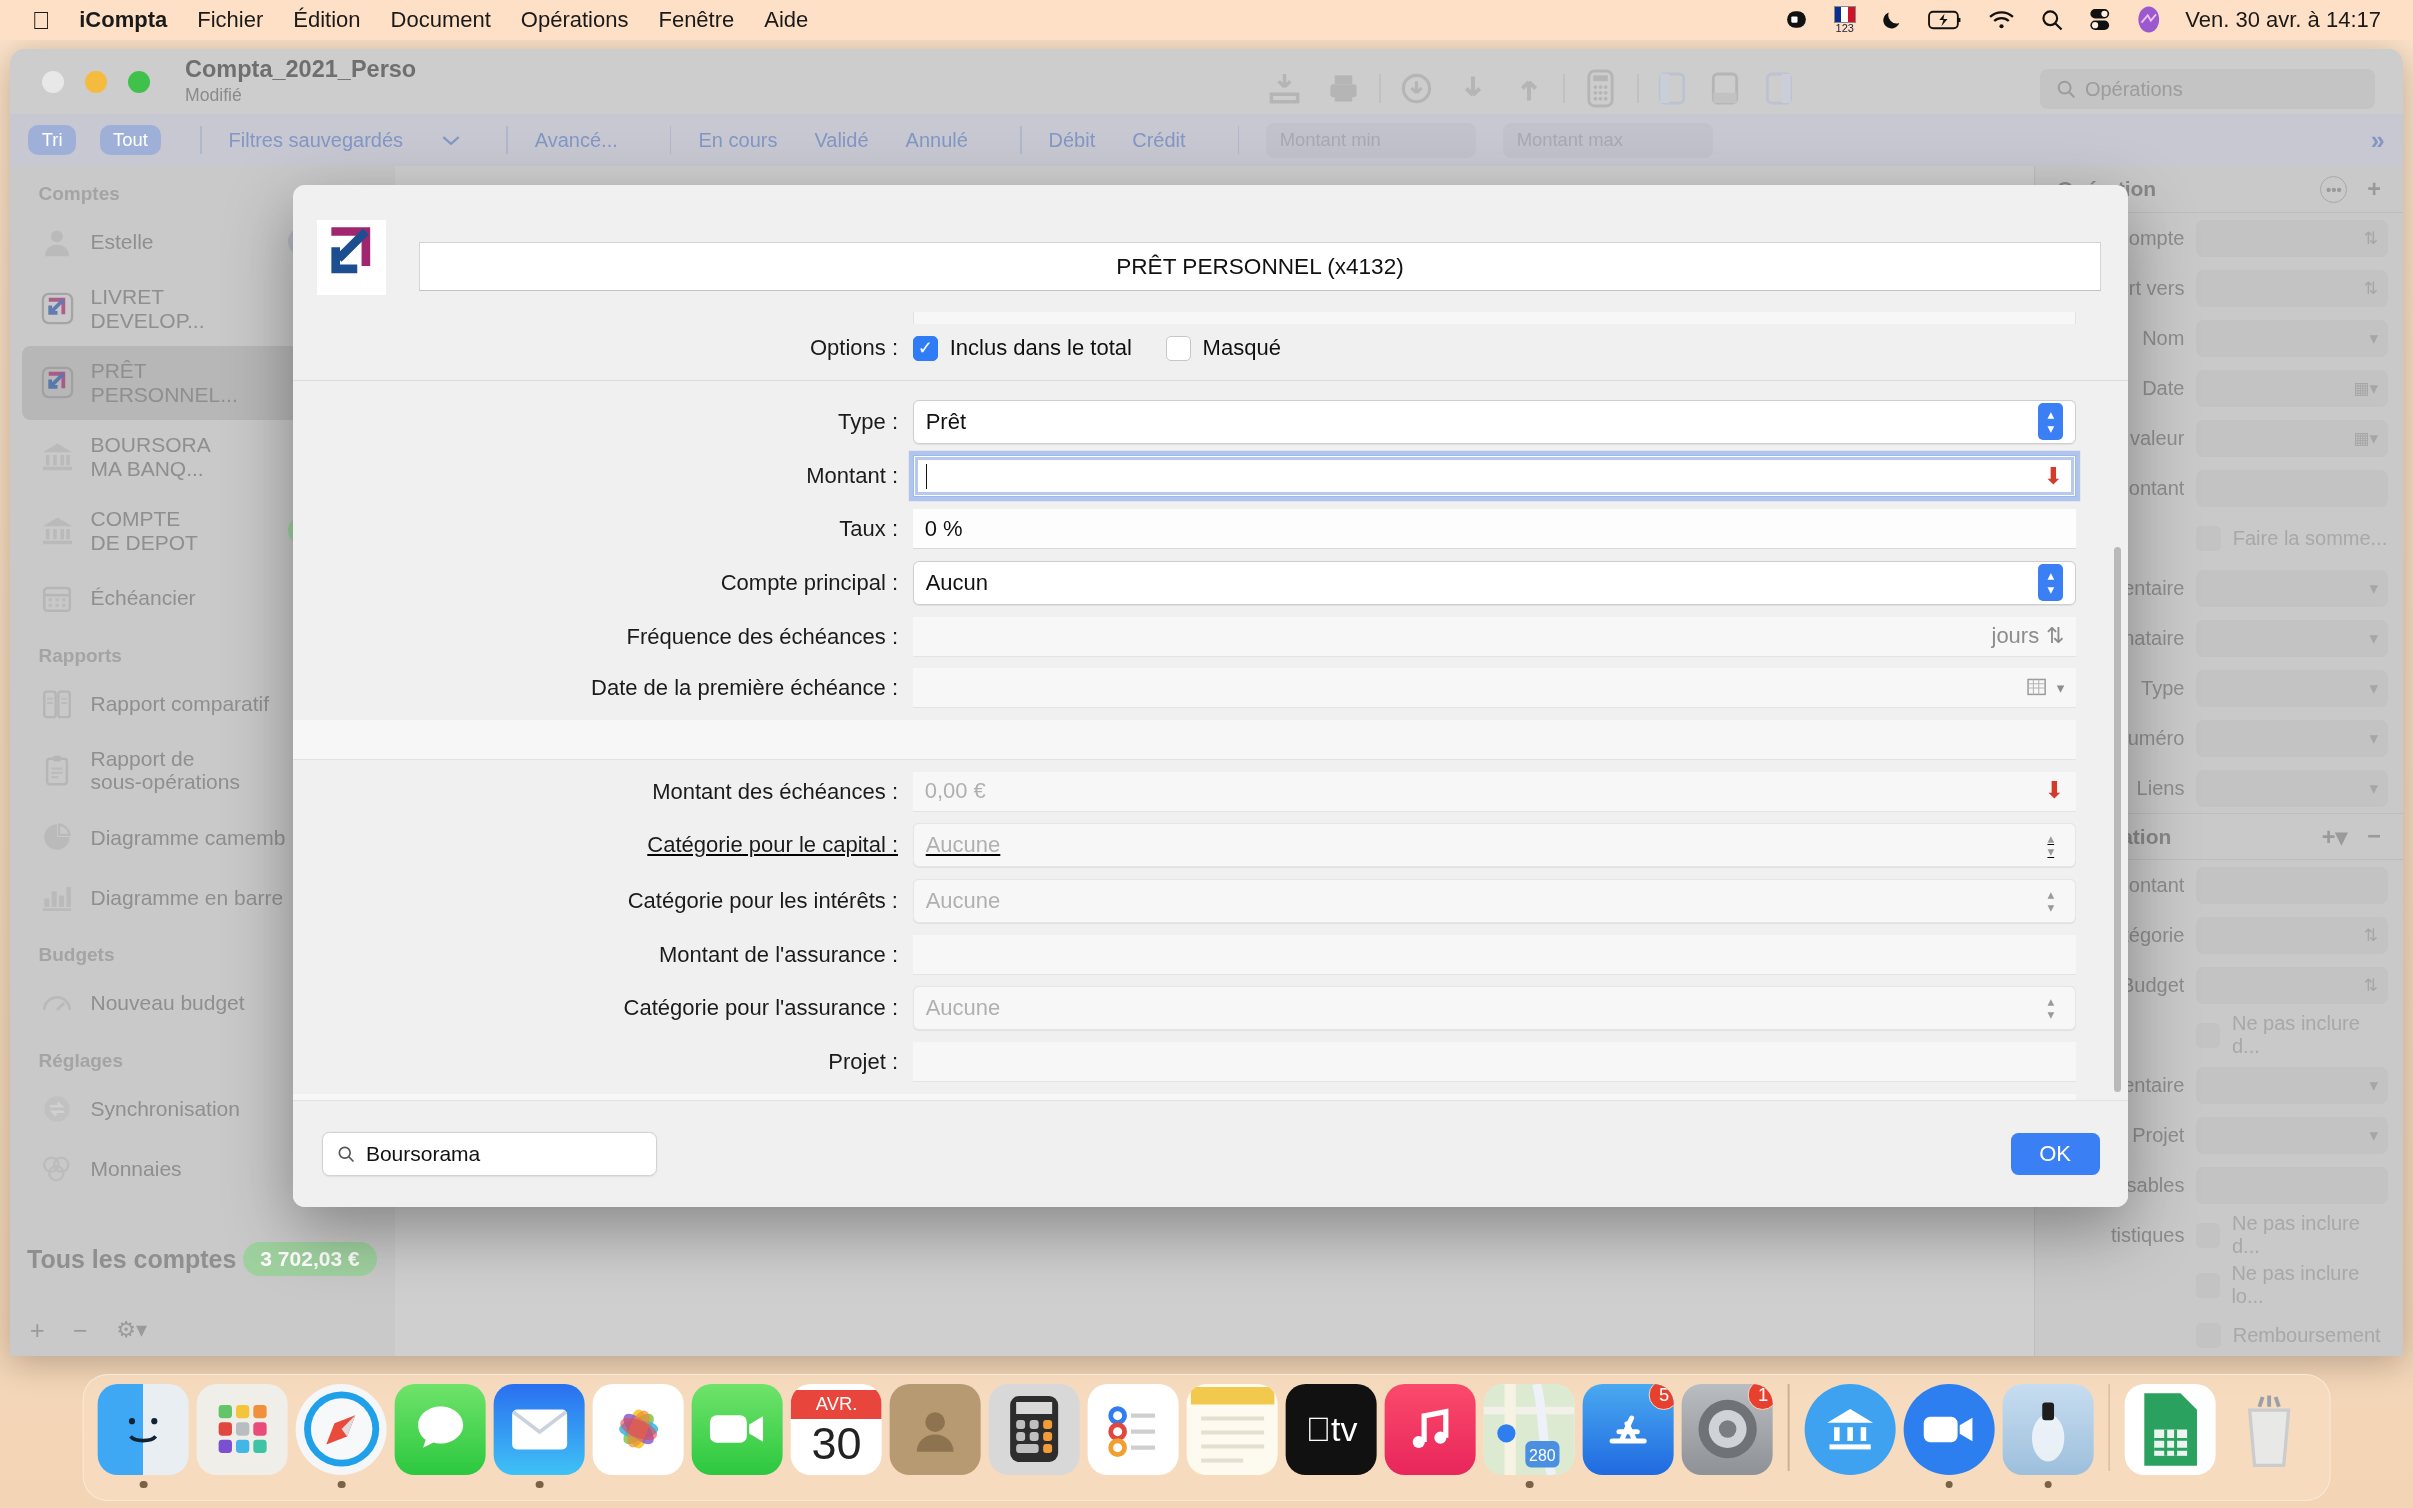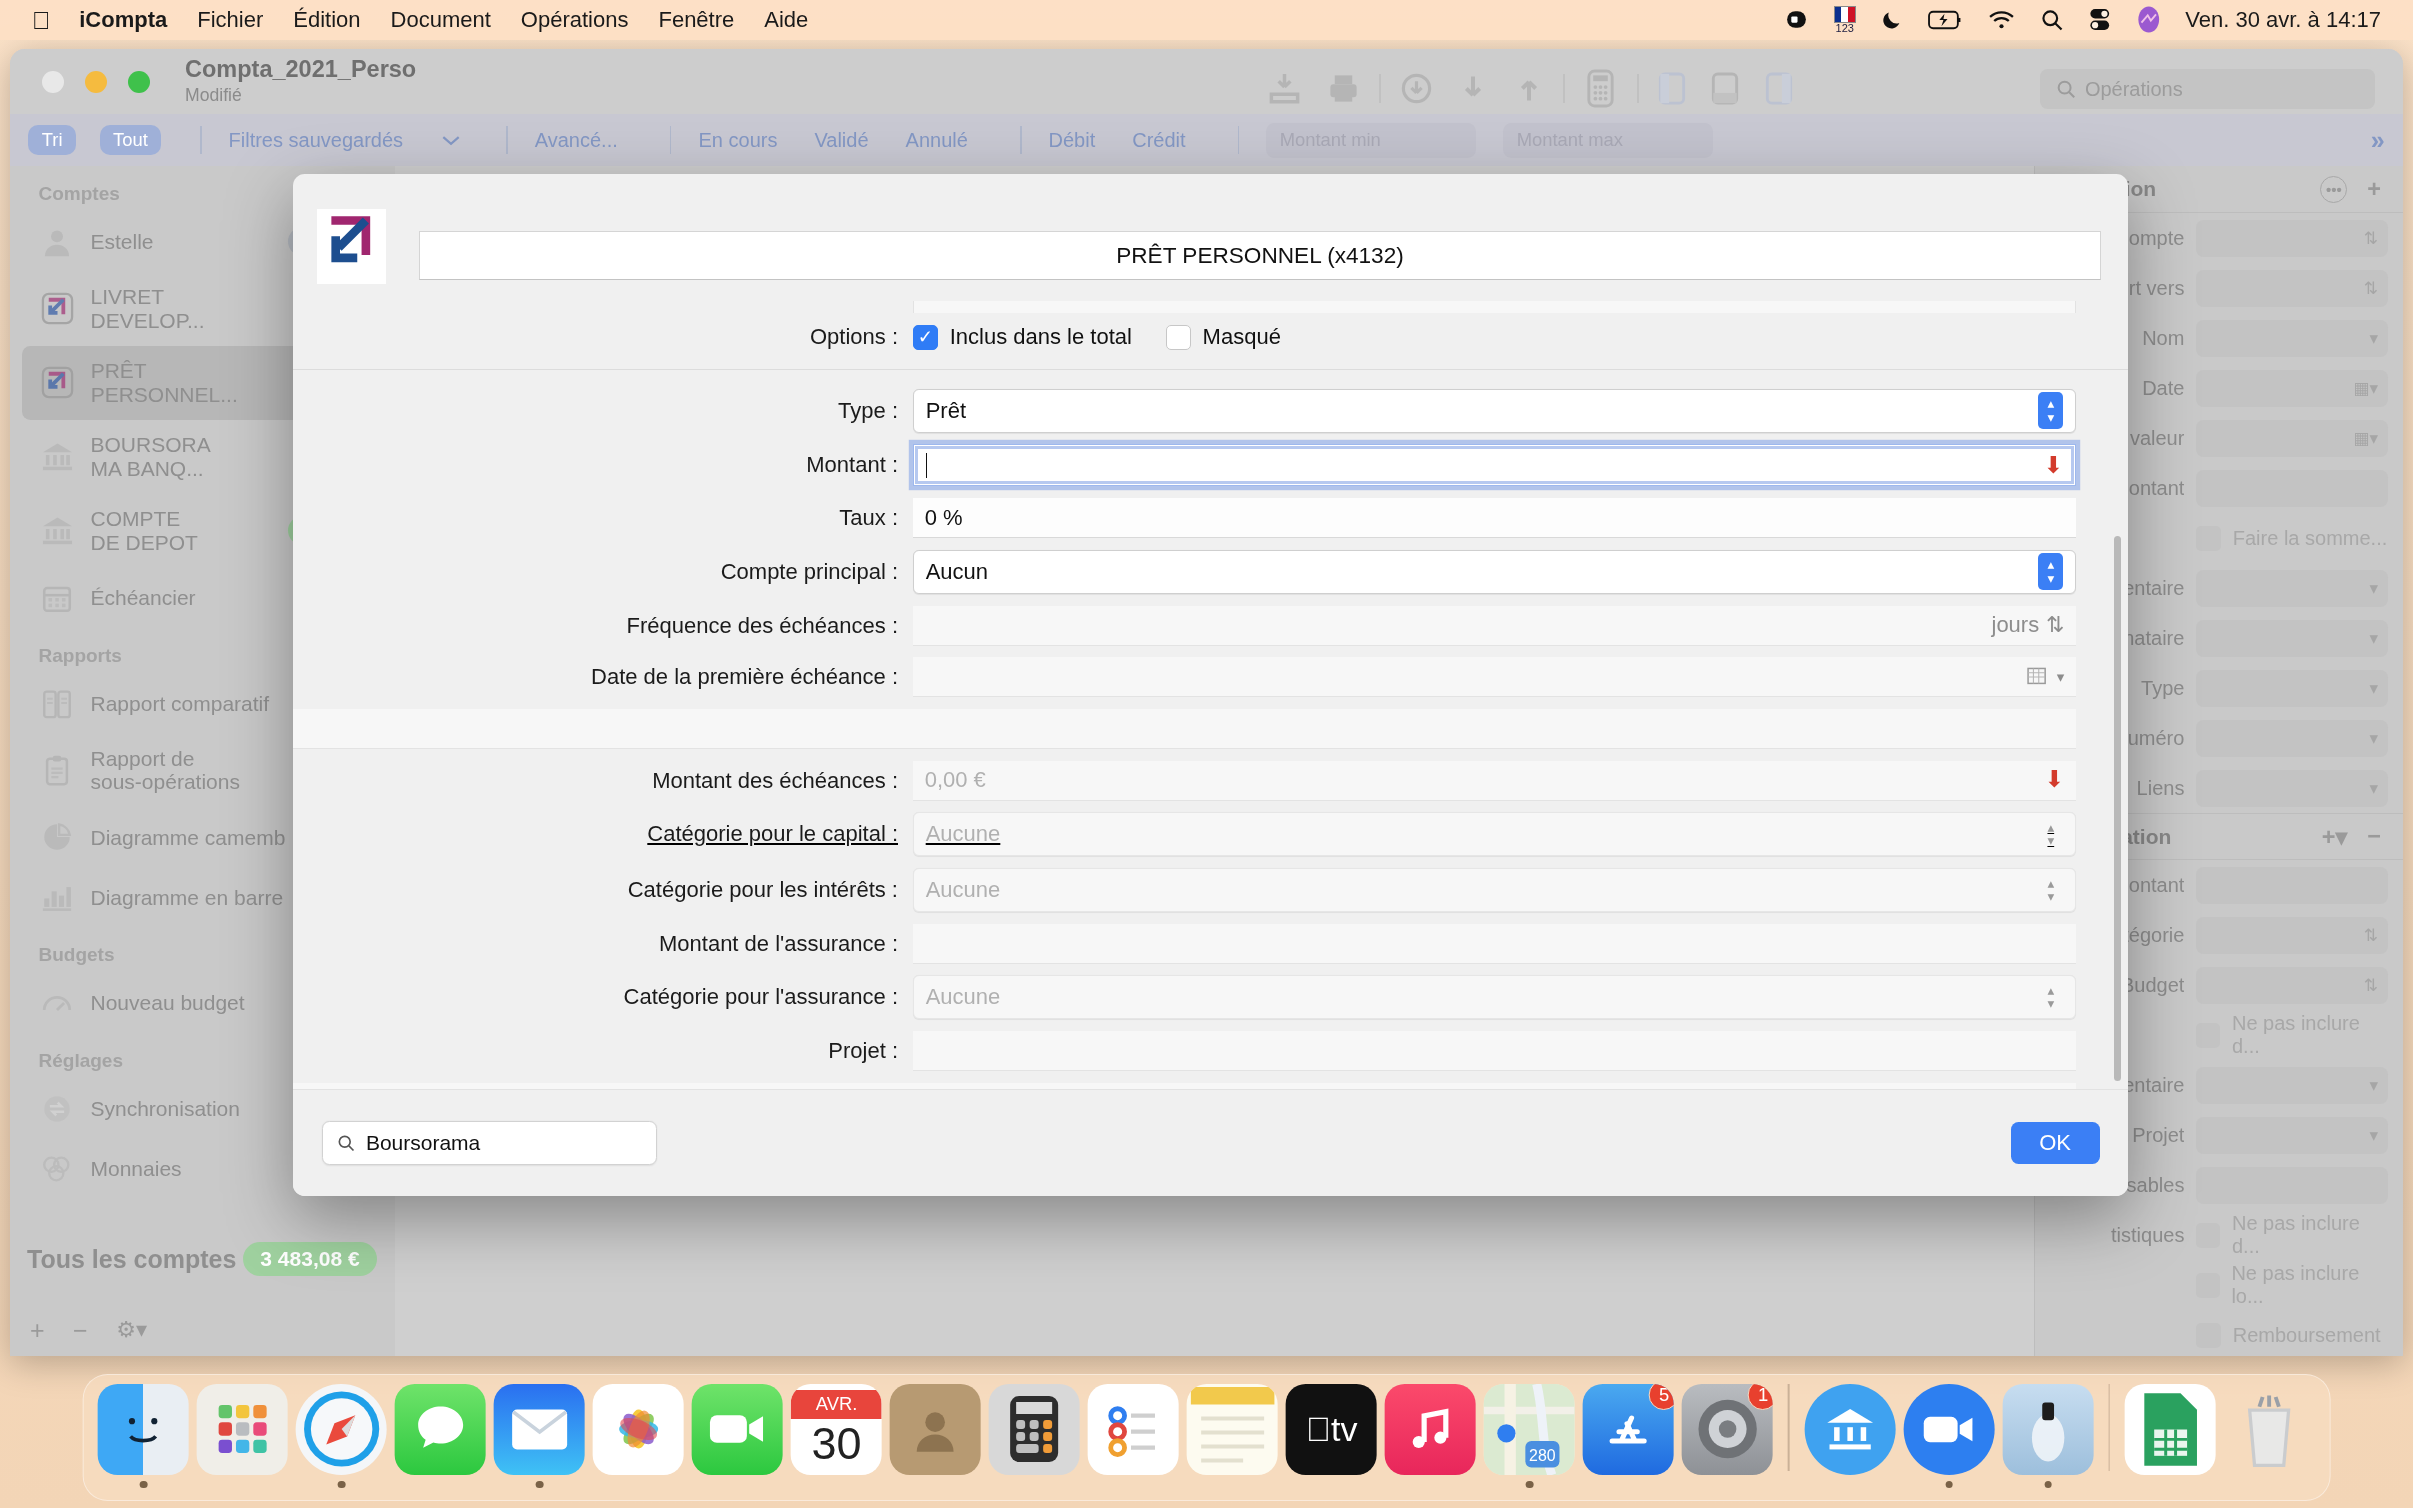--- a/index.html
+++ b/index.html
@@ -95,21 +95,21 @@
   .ins-head { display:flex; align-items:center; height: 47px; padding: 0 22px 0 22px; font-size: 21px; font-weight: bold; color: #888; border-bottom: 1.7px solid #bdbdbd;}
   .ins-head .sp { margin-left: auto; display:flex; gap: 20px; align-items:center; font-size: 23.5px; color:#9a9a9a; }
   .ins-row { display:flex; align-items:center; height: 50px; padding: 0 15px 0 8.4px; gap: 11.7px; }
   .ins-lbl { width: 141px; text-align: right; font-size: 20px; color: #8d8d8d; white-space: nowrap; overflow:hidden; }
   .ins-field { flex: 1; height: 37px; background: #c3c3c3; border-radius: 7.5px; display:flex; align-items:center; justify-content:flex-end; padding-right: 10px; color:#a6a6a6; font-size: 17px;}
   .ins-check { flex:1; display:flex; align-items:center; gap: 11.7px; color:#a8a8a8; font-size: 20px;}
   .ins-box { width: 25px; height: 25px; border-radius: 5px; background: #c3c3c3; }
 
   
   .sheet {
-    position: absolute; left: 293px; top: 174px; width: 1835px; height: 1022px;
+    position: absolute; left: 293px; top: 185px; width: 1835px; height: 1022px;
     background: #f0f0f0; border-radius: 11.7px;
     box-shadow: 0 22px 67px rgba(0,0,0,.35);
     z-index: 30; overflow: hidden;
     display: flex; flex-direction: column;
   }
   .sheet-head { height: 127px; position: relative; flex: none; }
   .sheet-icon { position:absolute; left: 23.5px; top: 35px; width: 69px; height: 75px; background:#fff; }
   .sheet-title-field {
     position:absolute; left: 126px; top: 57px; right: 27px; height: 49px;
     background:#fff; border: 0.8px solid #d5d5d5; border-bottom-color:#c3c3c3;
@@ -479,21 +479,21 @@
                 <circle cx="8" cy="9" r="5" fill="none" stroke="#b8b8b8" stroke-width="1.7"></circle>
                 <circle cx="15" cy="9" r="5" fill="none" stroke="#b8b8b8" stroke-width="1.7"></circle>
                 <circle cx="11.5" cy="15" r="5" fill="none" stroke="#b8b8b8" stroke-width="1.7"></circle>
               </svg>
             </span>
         <span class="sb-label">Monnaies</span>
       </div>
 
       <div class="sb-total">
         <span class="lbl">Tous les comptes</span>
-        <span class="badge green" style="font-size:21px;padding:5px 17px">3 483,08 €</span>
+        <span class="badge green" style="font-size:21px;padding:5px 17px">3 702,03 €</span>
       </div>
       <div class="sb-bottombar">
         <span>+</span>
         <span>−</span>
         <span style="font-size:22px">⚙▾</span>
       </div>
     </div>
 
     <div class="contentarea"></div>
 

